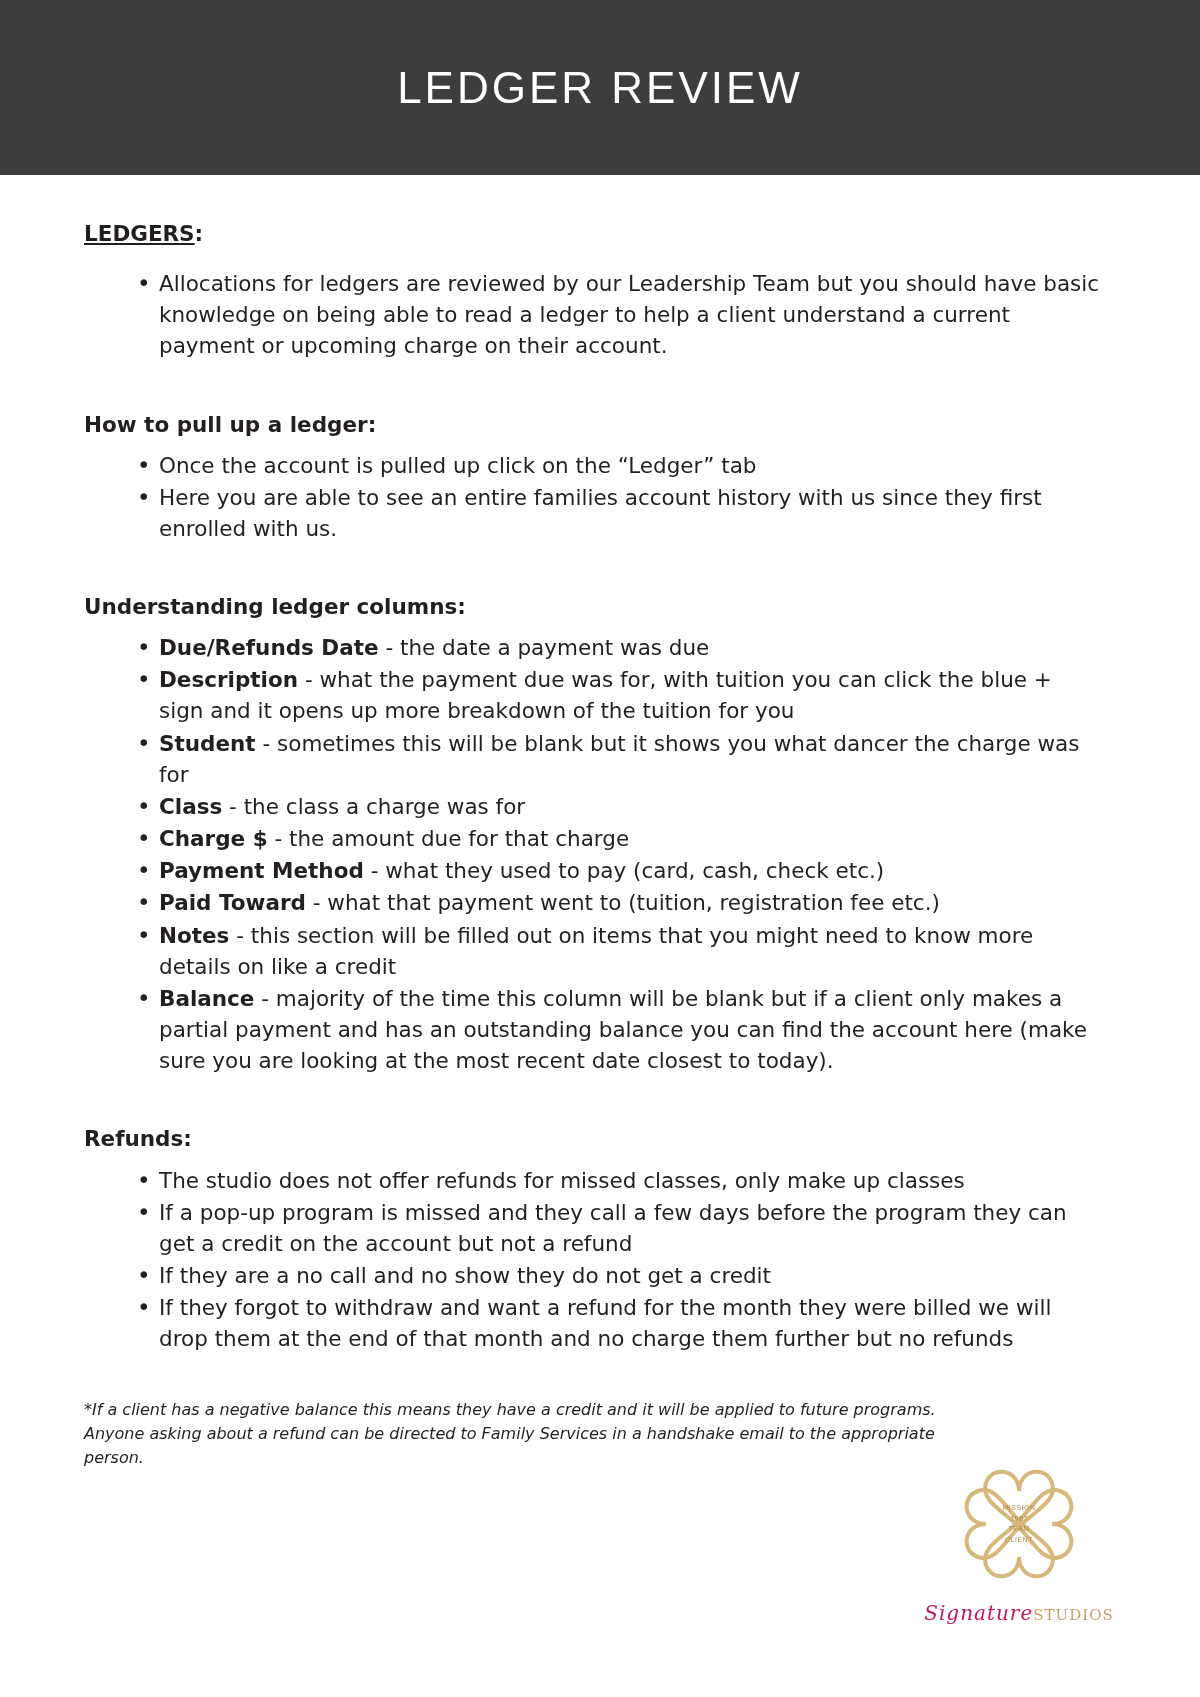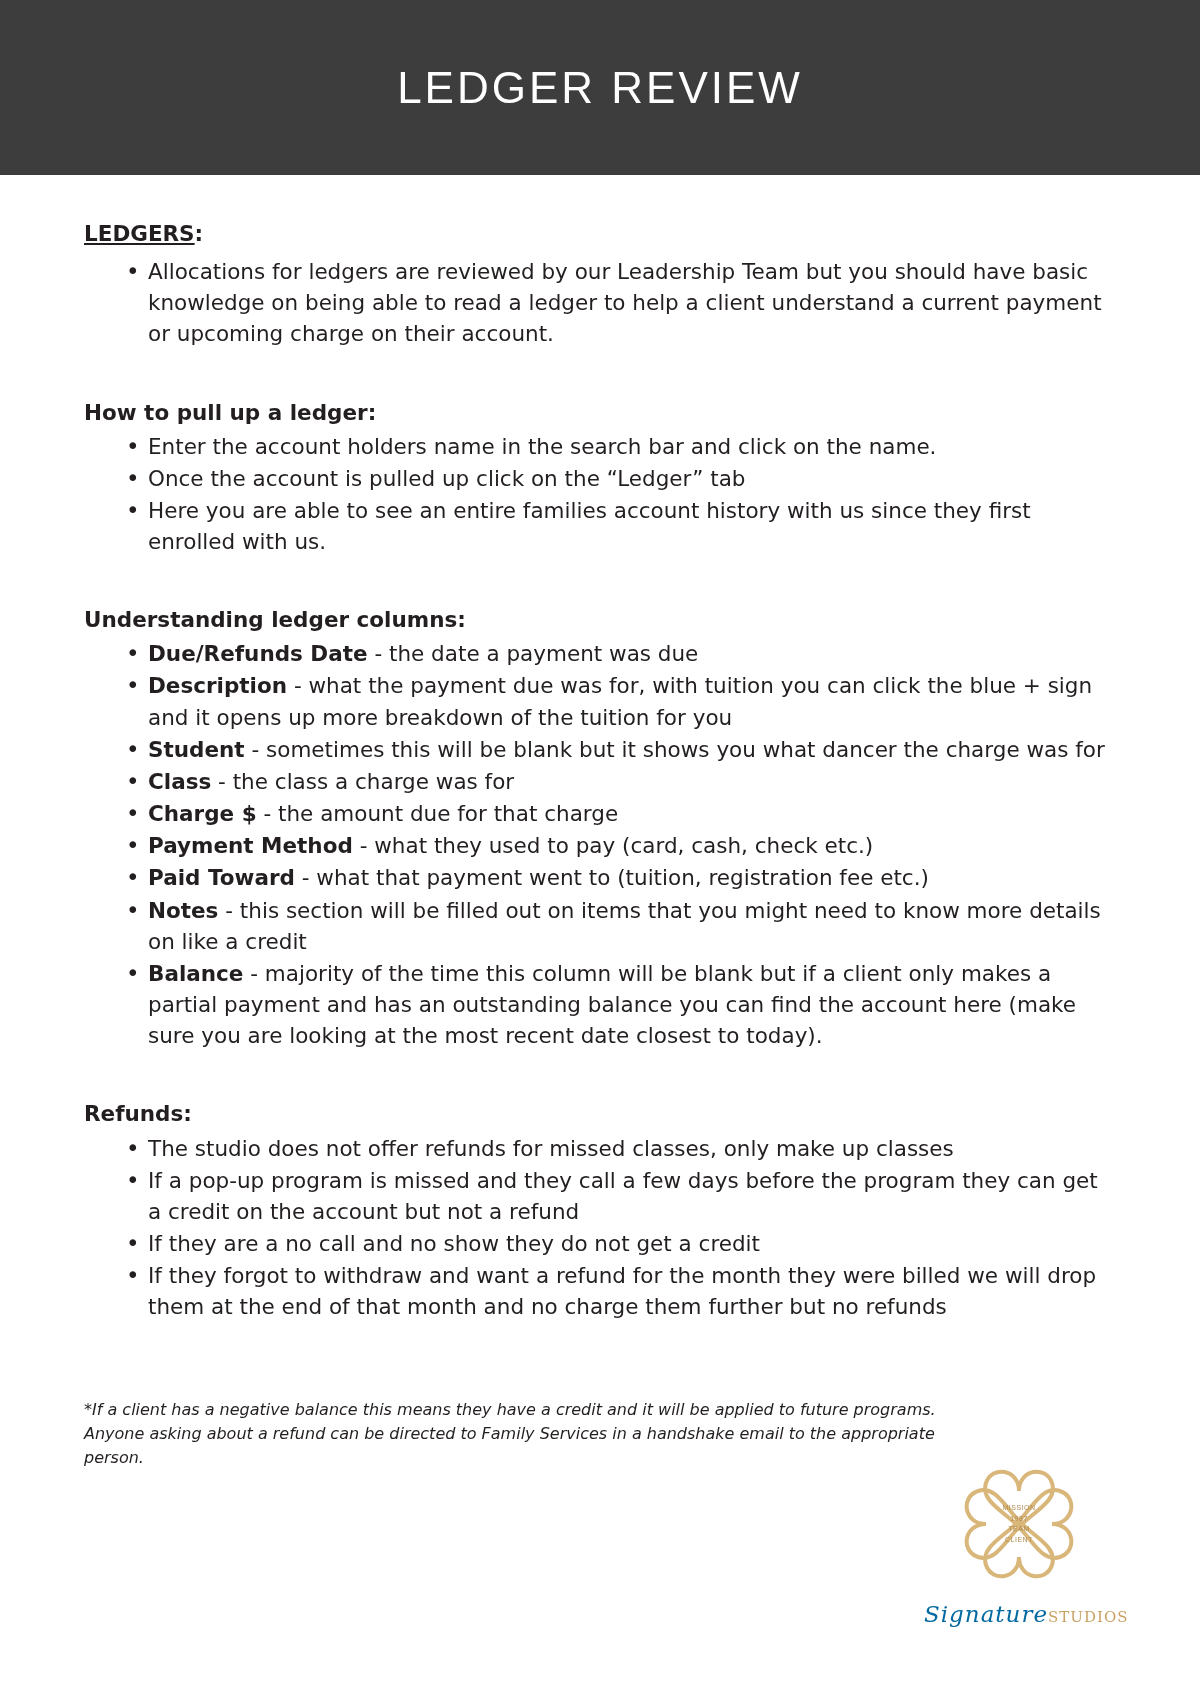--- a/index.html
+++ b/index.html
@@ -50,24 +50,24 @@
     font-size: 21.5px;
     margin: 0 0 4px 0;
     line-height: 1.35;
   }
   .section-heading.underline {
     text-decoration: underline;
   }
   .heading-row {
     font-size: 21.5px;
     font-weight: bold;
-    margin: 0 0 8px 0;
+    margin: 0 0 20px 0;
   }
   ul.bullets {
-    margin: 0;
+    margin: 11px;
     padding-left: 42px;
     list-style: none;
   }
   ul.bullets > li {
     font-size: 21.5px;
     line-height: 1.45;
     margin-bottom: 1px;
     position: relative;
     padding-left: 22px;
   }
@@ -110,22 +110,22 @@
     text-align: center;
     margin-top: 2px;
     font-family: "DejaVu Serif", serif;
     font-size: 15px;
     letter-spacing: 1px;
     color: #c9a063;
   }
   .logo-script {
     font-family: "DejaVu Serif", serif;
     font-style: italic;
-    font-size: 23px;
-    color: #0369a1;
+    font-size: 20px;
+    color: #be185d;
   }
   .logo-center-text {
     position: absolute;
     left: 0; right: 0; top: 0; bottom: 0;
     display: flex;
     align-items: center;
     justify-content: center;
     flex-direction: column;
     font-size: 7px;
     letter-spacing: 0.5px;
@@ -150,21 +150,20 @@
       <ul class="bullets">
         <li>Allocations for ledgers are reviewed by our Leadership Team but you should have basic knowledge on being able to read a ledger to help a client understand a current payment or upcoming charge on their account.</li>
       </ul>
     </div>
 
     <div class="spacer-sm"></div>
 
     <div class="section">
       <div class="section-heading">How to pull up a ledger:</div>
       <ul class="bullets">
-        <li>Enter the account holders name in the search bar and click on the name.</li>
         <li>Once the account is pulled up click on the “Ledger” tab</li>
         <li>Here you are able to see an entire families account history with us since they first enrolled with us.</li>
       </ul>
     </div>
 
     <div class="spacer-sm"></div>
 
     <div class="section">
       <div class="section-heading">Understanding ledger columns:</div>
       <ul class="bullets">

